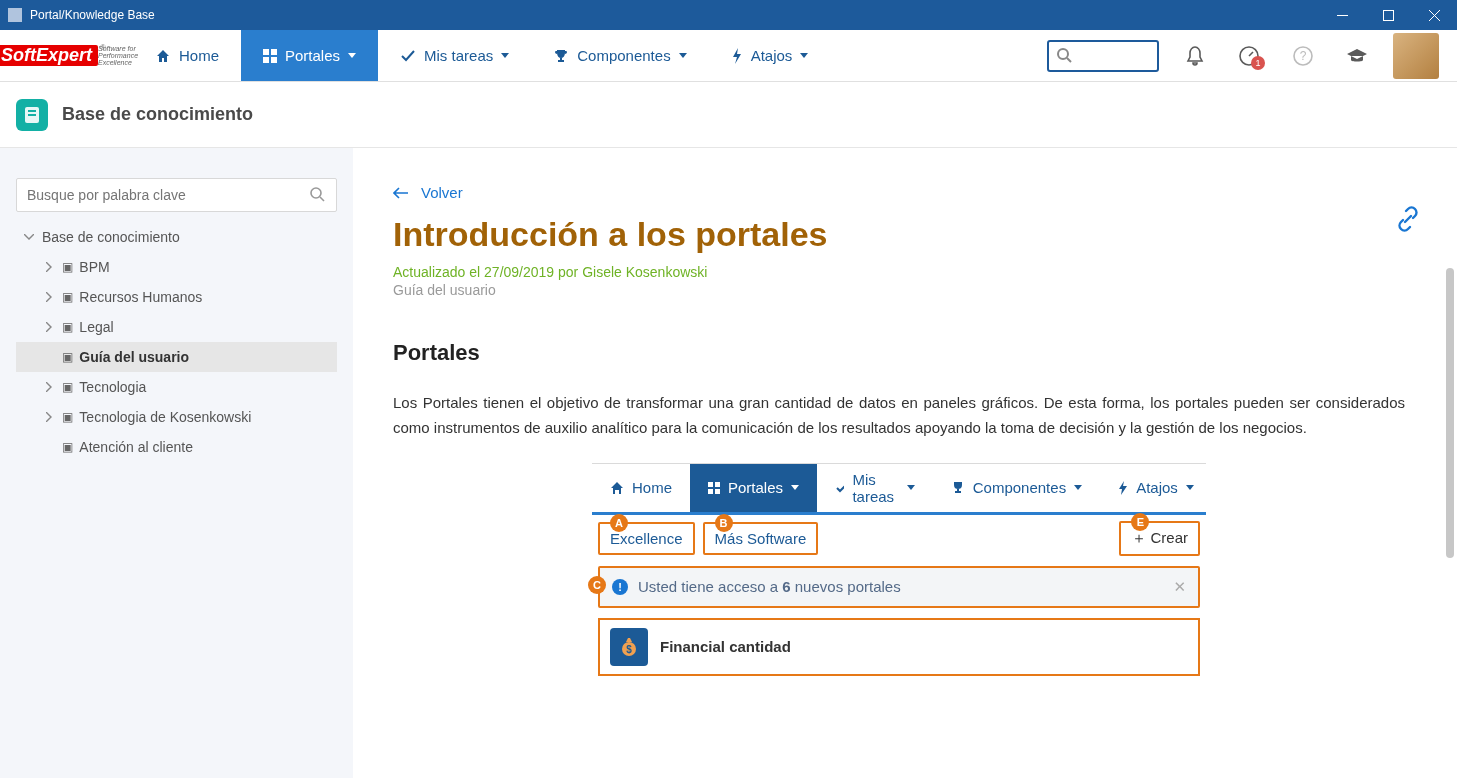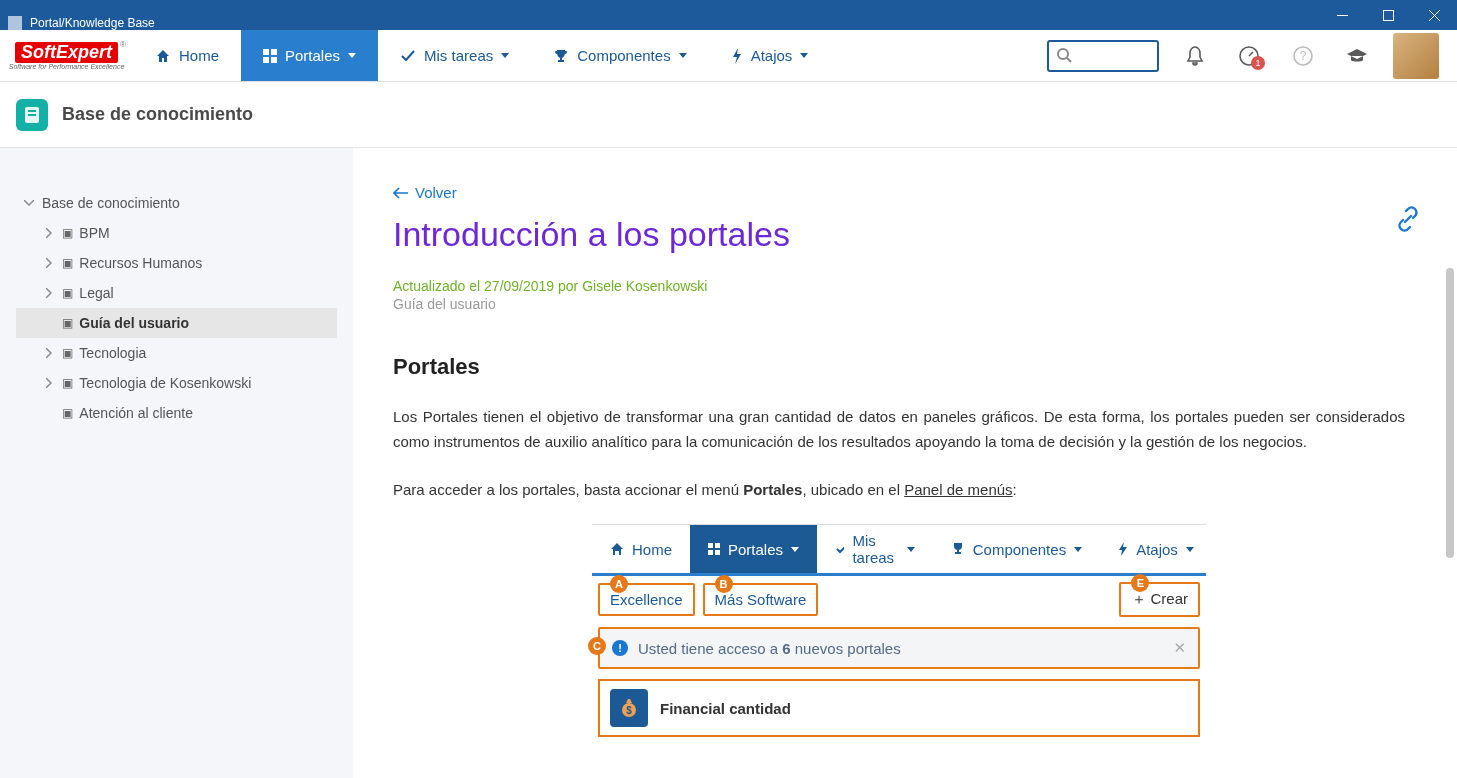--- a/index.html
+++ b/index.html
@@ -1,27 +1,27 @@
 <!DOCTYPE html>
 <html><head>
 <meta charset="utf-8">
 <style>
 * { margin: 0; padding: 0; box-sizing: border-box; font-family: Arial, Helvetica, sans-serif; }
 body { background: #fff; width: 1457px; height: 778px; overflow: hidden; }
 
 
-.titlebar { background: #1d5a9b; height: 30px; display: flex; align-items: flex-end; justify-content: space-between; color: #fff; font-size: 12px; padding-left: 8px; gap: 12px; }
+.titlebar { background: #1d5a9b; height: 30px; display: flex; align-items: center; justify-content: space-between; color: #fff; font-size: 12px; padding-left: 8px; gap: 12px; }
 .titlebar-left { display: flex; align-items: center; gap: 8px; }
 .titlebar-icon { width: 14px; height: 14px; background: #b0c4de; display: inline-block; }
 .titlebar-controls { display: flex; }
 .titlebar-btn { width: 46px; height: 30px; display: flex; align-items: center; justify-content: center; color: #fff; }
 
 
 .topnav { background: #fff; border-bottom: 1px solid #e0e0e0; height: 52px; display: flex; align-items: stretch; }
-.logo-box { width: 133px; display: flex; flex-direction: column; align-items: center; justify-content: center; padding: 16px 4px; }
+.logo-box { width: 133px; display: flex; align-items: center; justify-content: center; padding: 16px 4px; }
 .logo-main { background: #e60000; color: #fff; font-weight: bold; font-style: italic; font-size: 18px; padding: 0 6px; border-radius: 2px; display: inline-block; position: relative; }
 .logo-main::after { content: "®"; font-size: 8px; position: absolute; top: -2px; right: -8px; color: #777; font-style: normal; font-weight: normal; }
 .logo-sub { color: #666; font-size: 7px; font-style: italic; margin-top: 0; }
 .nav-items { display: flex; }
 .nav-item { display: flex; align-items: center; gap: 8px; padding: 0 22px; color: #1c5a96; font-size: 15px; cursor: pointer; }
 .nav-item.active { background: #2a7ece; color: #fff; }
 .nav-icon { display: inline-flex; align-items: center; justify-content: center; }
 .caret { width: 0; height: 0; border-left: 4px solid transparent; border-right: 4px solid transparent; border-top: 5px solid currentColor; }
 .nav-right { margin-left: auto; display: flex; align-items: center; gap: 18px; padding-right: 18px; }
 .search-box { border: 2px solid #1d5a9b; border-radius: 3px; height: 32px; width: 112px; display: flex; align-items: center; padding: 0 8px; color: #888; }
@@ -40,23 +40,23 @@
 .sidebar-search { background: #fff; border: 1px solid #d8d8d8; border-radius: 2px; height: 34px; display: flex; align-items: center; padding: 0 10px; color: #999; font-size: 14px; }
 .sidebar-search input { border: none; outline: none; flex: 1; font-size: 14px; background: transparent; }
 .tree { margin-top: 10px; font-size: 14px; color: #555; }
 .tree-item { display: flex; align-items: center; height: 30px; gap: 6px; padding-left: 6px; cursor: pointer; }
 .tree-item.level-1 { padding-left: 26px; }
 .tree-item.level-1.selected { background: #e6e6e6; }
 .tree-chevron { width: 14px; display: inline-flex; justify-content: center; color: #888; font-size: 11px; }
 .folder-icon { color: #666; font-size: 12px; }
 .content { flex: 1; background: #fff; margin: 0 0 0 0; padding: 36px 52px 0 40px; overflow-y: auto; position: relative; }
 .scrollbar-fake { position: absolute; right: 3px; top: 120px; width: 8px; height: 290px; background: #c7c7c7; border-radius: 4px; }
-.back-link { color: #1976d2; font-size: 15px; display: inline-flex; align-items: center; gap: 6px; text-decoration: none; cursor: pointer; }
-.article-title { font-size: 34px; font-weight: normal; color: #6d28d9; margin-top: 12px; }
-.article-updated { color: #6fb326; font-size: 14px; margin-top: 24px; }
+.back-link { color: #1976d2; font-size: 15px; display: inline-flex; align-items: center; gap: 12px; text-decoration: none; cursor: pointer; }
+.article-title { font-size: 34px; font-weight: bold; color: #a16207; margin-top: 12px; }
+.article-updated { color: #6fb326; font-size: 14px; margin-top: 10px; }
 .article-category { color: #9a9a9a; font-size: 14px; margin-top: 2px; }
 .link-icon { position: absolute; right: 36px; top: 58px; color: #1976d2; cursor: pointer; }
 .article-body { margin-top: 42px; color: #333; font-size: 15px; }
 .article-h2 { font-size: 22px; font-weight: bold; margin-bottom: 24px; color: #222; }
 .article-p { text-align: justify; line-height: 1.7; margin-bottom: 22px; }
 .article-p .bold { font-weight: bold; }
 .article-p .underline { text-decoration: underline; }
 
 
 .embedded { margin: 8px auto 0 auto; width: 614px; border-top: 1px solid #dadada; }
@@ -200,20 +200,27 @@
         <rect x="2" y="1" width="14" height="16" rx="2" fill="#fff" opacity="0.9"></rect>
         <rect x="5" y="4" width="8" height="2" fill="#13b0a5"></rect>
         <rect x="5" y="8" width="8" height="2" fill="#13b0a5"></rect>
       </svg>
   </div>
   <span class="page-header-title">Base de conocimiento</span>
 </div>
 
 <div class="main">
   <div class="sidebar">
+    <div class="sidebar-search">
+      <input type="text" placeholder="Busque por palabra clave" style="">
+      <svg width="16" height="16">
+          <circle cx="6" cy="6" r="5" fill="none" stroke="#999" stroke-width="1.6"></circle>
+          <line x1="10" y1="10" x2="14" y2="14" stroke="#999" stroke-width="1.6"></line>
+        </svg>
+    </div>
     <div class="tree">
       <div class="tree-item">
         <span class="tree-chevron">
           <svg width="10" height="6">
               <path d="M0 0 L5 5 L10 0" stroke="#888" fill="none" stroke-width="1.4"></path>
             </svg>
         </span>
         <span>Base de conocimiento</span>
       </div>
       <div class="tree-item level-1">
@@ -287,23 +294,20 @@
           <path d="M10 16 L16 10 M8 14 L6 16 C4 18 4 21 6 23 C8 25 11 25 13 23 L15 21 M18 12 L20 10 C22 8 22 5 20 3 C18 1 15 1 13 3 L11 5" stroke="#1976d2" stroke-width="2.4" fill="none" stroke-linecap="round"></path>
         </svg>
     </div>
     <h1 class="article-title">Introducción a los portales</h1>
     <div class="article-updated">Actualizado el 27/09/2019 por Gisele Kosenkowski</div>
     <div class="article-category">Guía del usuario</div>
 
     <div class="article-body">
       <h2 class="article-h2">Portales</h2>
       <p class="article-p">Los Portales tienen el objetivo de transformar una gran cantidad de datos en paneles gráficos. De esta forma, los portales pueden ser considerados como instrumentos de auxilio analítico para la comunicación de los resultados apoyando la toma de decisión y la gestión de los negocios.</p>
-      <p class="article-p">
-        <span>Para acceder a los portales, basta accionar el menú </span><span class="bold">Portales</span><span>, ubicado en el </span><span class="underline">Panel de menús</span><span>:</span>
-      </p>
 
       <div class="embedded">
         <div class="emb-nav">
           <div class="emb-nav-item">
             <svg width="14" height="14">
                 <path d="M7 1 L13 7 L11 7 L11 13 L9 13 L9 9 L5 9 L5 13 L3 13 L3 7 L1 7 Z" fill="currentColor"></path>
               </svg>
             <span>Home</span>
           </div>
           <div class="emb-nav-item active">

